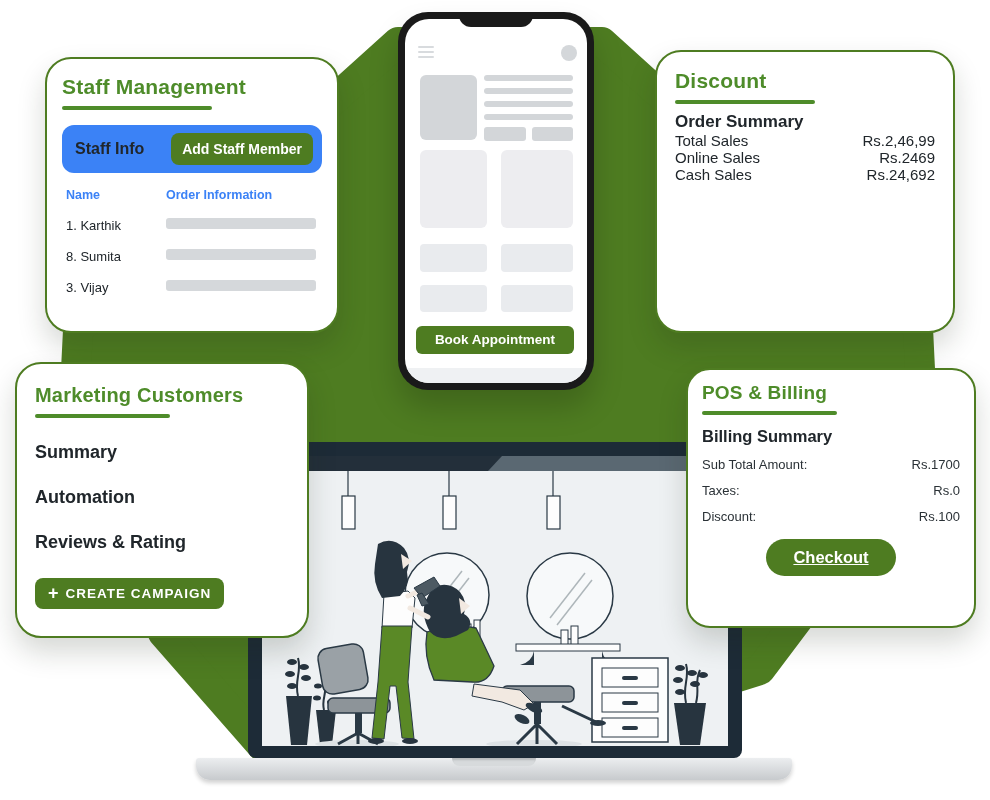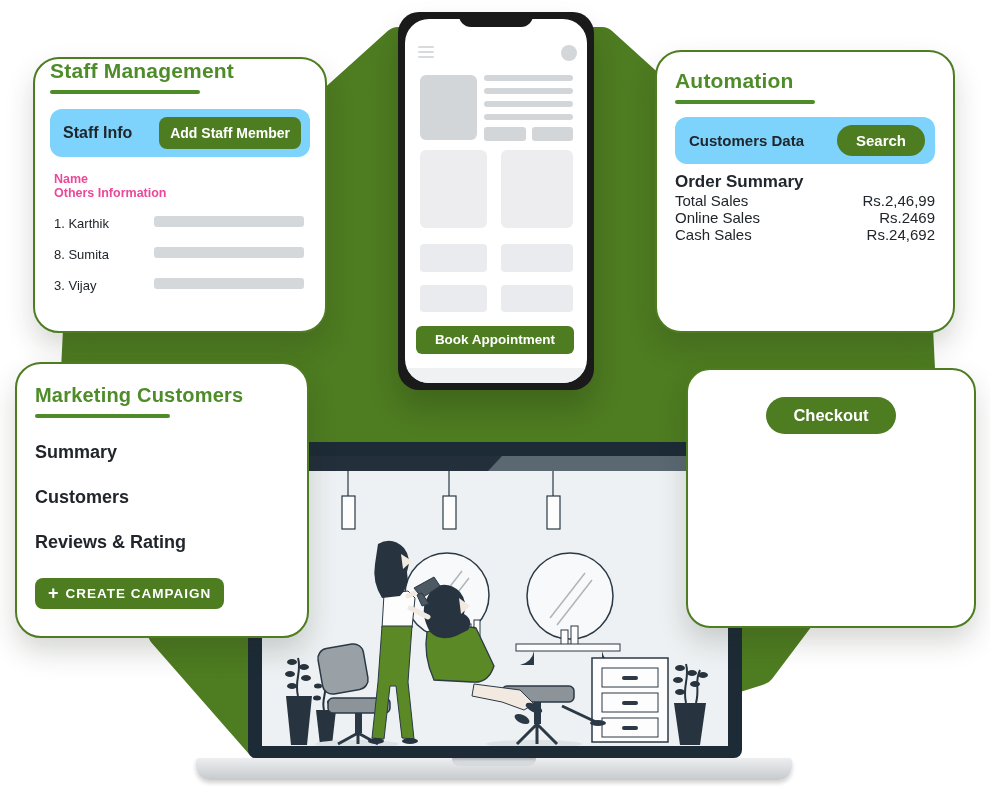--- a/index.html
+++ b/index.html
@@ -7,28 +7,28 @@
          font-family:"Liberation Sans",sans-serif;color:#20262b;}
   
   .blob-svg{position:absolute;left:0;top:0;z-index:1;}
   
   .card{position:absolute;background:#ffffff;border:2px solid #4e7c21;border-radius:26px;
         box-shadow:0 14px 28px rgba(30,40,20,.18);z-index:4;box-sizing:border-box;}
   .card-title{font-size:21px;font-weight:bold;color:#4e8c2a;letter-spacing:.2px;margin:0;}
   .underline{height:4px;background:#4e8c2a;border-radius:2px;margin-top:7px;}
   .green-btn{display:inline-block;background:#4e7c21;color:#fff;font-weight:bold;border:none;
              cursor:pointer;font-family:"Liberation Sans",sans-serif;}
-  .panel{background:#7dd3fc;border-radius:12px;display:flex;align-items:center;justify-content:space-between;gap:20px;}
-  
-  .staff-card{left:33px;top:57px;width:294px;height:276px;padding:0 15px 0 15px;}
+  .panel{background:#3b82f6;border-radius:12px;display:flex;align-items:center;justify-content:space-between;gap:20px;}
+  
+  .staff-card{left:45px;top:57px;width:294px;height:276px;padding:16px 15px 0 15px;}
   .staff-card .panel{margin-top:15px;padding:8px 9px;}
   .staff-info-label{font-size:16px;font-weight:bold;padding-left:4px;}
   .add-staff-btn{font-size:14px;padding:8px 11px;border-radius:8px;}
   .staff-table{margin-top:15px;padding:0 4px;}
-  .staff-head{display:flex;font-size:12.5px;font-weight:bold;color:#ec4899;flex-direction:column;}
+  .staff-head{display:flex;font-size:12.5px;font-weight:bold;color:#3b82f6;}
   .staff-head .c1{width:100px;}
   .staff-row{display:flex;align-items:flex-start;margin-top:16px;}
   .staff-row .c1{width:100px;font-size:13px;}
   .ph-bar{flex:1;height:11px;background:#d5d8db;border-radius:3px;margin-right:2px;}
   
   .dash-card{left:655px;top:50px;width:300px;height:283px;padding:17px 18px 0 18px;}
   .dash-card .panel{margin-top:13px;padding:8px 10px 8px 14px;}
   .customers-label{font-size:15px;font-weight:bold;}
   .search-btn{font-size:15px;padding:7px 19px;border-radius:16px;}
   .order-summary{font-size:17px;font-weight:bold;margin-top:8px;}
@@ -41,23 +41,23 @@
                 display:inline-flex;align-items:center;}
   .plus-glyph{font-size:18px;font-weight:bold;margin-right:6px;line-height:13px;}
   
   .pos-card{left:686px;top:368px;width:290px;height:260px;padding:12px 0 0 0;border-radius:24px;overflow:hidden;}
   .pos-inner{padding:0 14px;}
   .pos-card .card-title{font-size:19px;}
   .billing-summary{font-size:16.5px;font-weight:bold;margin-top:12px;}
   .pos-row{display:flex;justify-content:space-between;font-size:13px;margin-top:11px;color:#2a3136;}
   .payable-band{margin-top:12px;background:#f1f3f6;display:flex;justify-content:space-between;
                 padding:8px 40px 8px 14px;font-size:17px;font-weight:bold;}
-  .checkout-btn{display:block;margin:15px auto 4px auto;font-size:16.5px;padding:9px 27px;border-radius:19px;}
-  
-  .phone{position:absolute;left:398px;top:12px;width:196px;height:378px;background:#1a1a1a;border-radius:21px;
+  .checkout-btn{display:block;margin:15px auto 4px auto;font-size:16.5px;padding:9px 27px;border-radius:19px;text-decoration:underline;}
+  
+  .phone{position:absolute;left:398px;top:12px;width:196px;height:378px;background:#1a1a1a;border-radius:30px;
          z-index:5;box-shadow:0 18px 30px rgba(0,0,0,.18);}
   .phone-screen{position:absolute;left:7px;top:7px;right:7px;bottom:7px;background:#ffffff;border-radius:24px;overflow:hidden;}
   .notch{position:absolute;left:50%;transform:translateX(-50%);top:0;width:74px;height:15px;background:#1a1a1a;
          border-radius:0 0 12px 12px;}
   .hamburger{position:absolute;left:13px;top:27px;width:16px;cursor:pointer;}
   .hamburger i{display:block;height:2px;background:#d8dbde;margin-bottom:3px;border-radius:1px;}
   .ph-avatar{position:absolute;right:10px;top:26px;width:16px;height:16px;border-radius:50%;background:#d4d7da;}
   .sk{position:absolute;background:#d3d6d9;border-radius:3px;}
   .sk.light{background:#ededf0;border-radius:6px;}
   .sk.mid{background:#e9ebee;border-radius:4px;}
@@ -223,68 +223,81 @@
   <div class="card staff-card">
     <h2 class="card-title">Staff Management</h2>
     <div class="underline" style="width:150px;"></div>
     <div class="panel">
       <span class="staff-info-label">Staff Info</span>
       <button class="green-btn add-staff-btn">Add Staff Member</button>
     </div>
     <div class="staff-table">
       <div class="staff-head">
         <span class="c1">Name</span>
-        <span>Others Information</span>
+        <span>Order Information</span>
       </div>
       <div class="staff-row">
         <span class="c1">1. Karthik</span>
         <span class="ph-bar"></span>
       </div>
       <div class="staff-row">
         <span class="c1">8. Sumita</span>
         <span class="ph-bar"></span>
       </div>
       <div class="staff-row">
         <span class="c1">3. Vijay</span>
         <span class="ph-bar"></span>
       </div>
     </div>
   </div>
 
   <div class="card dash-card">
-    <h2 class="card-title">Automation</h2>
+    <h2 class="card-title">Discount</h2>
     <div class="underline" style="width:140px;"></div>
-    <div class="panel">
-      <span class="customers-label">Customers Data</span>
-      <button class="green-btn search-btn">Search</button>
-    </div>
     <div class="order-summary">Order Summary</div>
     <div class="dash-row">
       <span>Total Sales</span>
       <span>Rs.2,46,99</span>
     </div>
     <div class="dash-row">
       <span>Online Sales</span>
       <span>Rs.2469</span>
     </div>
     <div class="dash-row">
       <span>Cash Sales</span>
       <span>Rs.24,692</span>
     </div>
   </div>
 
   <div class="card mkt-card">
     <h2 class="card-title">Marketing Customers</h2>
     <div class="underline" style="width:135px;"></div>
     <div class="mkt-item">Summary</div>
-    <div class="mkt-item">Customers</div>
+    <div class="mkt-item">Automation</div>
     <div class="mkt-item">Reviews &amp; Rating</div>
     <button class="green-btn campaign-btn">
       <span class="plus-glyph">+</span>
       <span>CREATE CAMPAIGN</span>
     </button>
   </div>
 
   <div class="card pos-card">
+    <div class="pos-inner">
+      <h2 class="card-title">POS &amp; Billing</h2>
+      <div class="underline" style="width:135px;"></div>
+      <div class="billing-summary">Billing Summary</div>
+      <div class="pos-row">
+        <span>Sub Total Amount:</span>
+        <span>Rs.1700</span>
+      </div>
+      <div class="pos-row">
+        <span>Taxes:</span>
+        <span>Rs.0</span>
+      </div>
+      <div class="pos-row">
+        <span>Discount:</span>
+        <span>Rs.100</span>
+      </div>
+    </div>
     <button class="green-btn checkout-btn">Checkout</button>
   </div>
 
 </div>
 
 </body></html>

